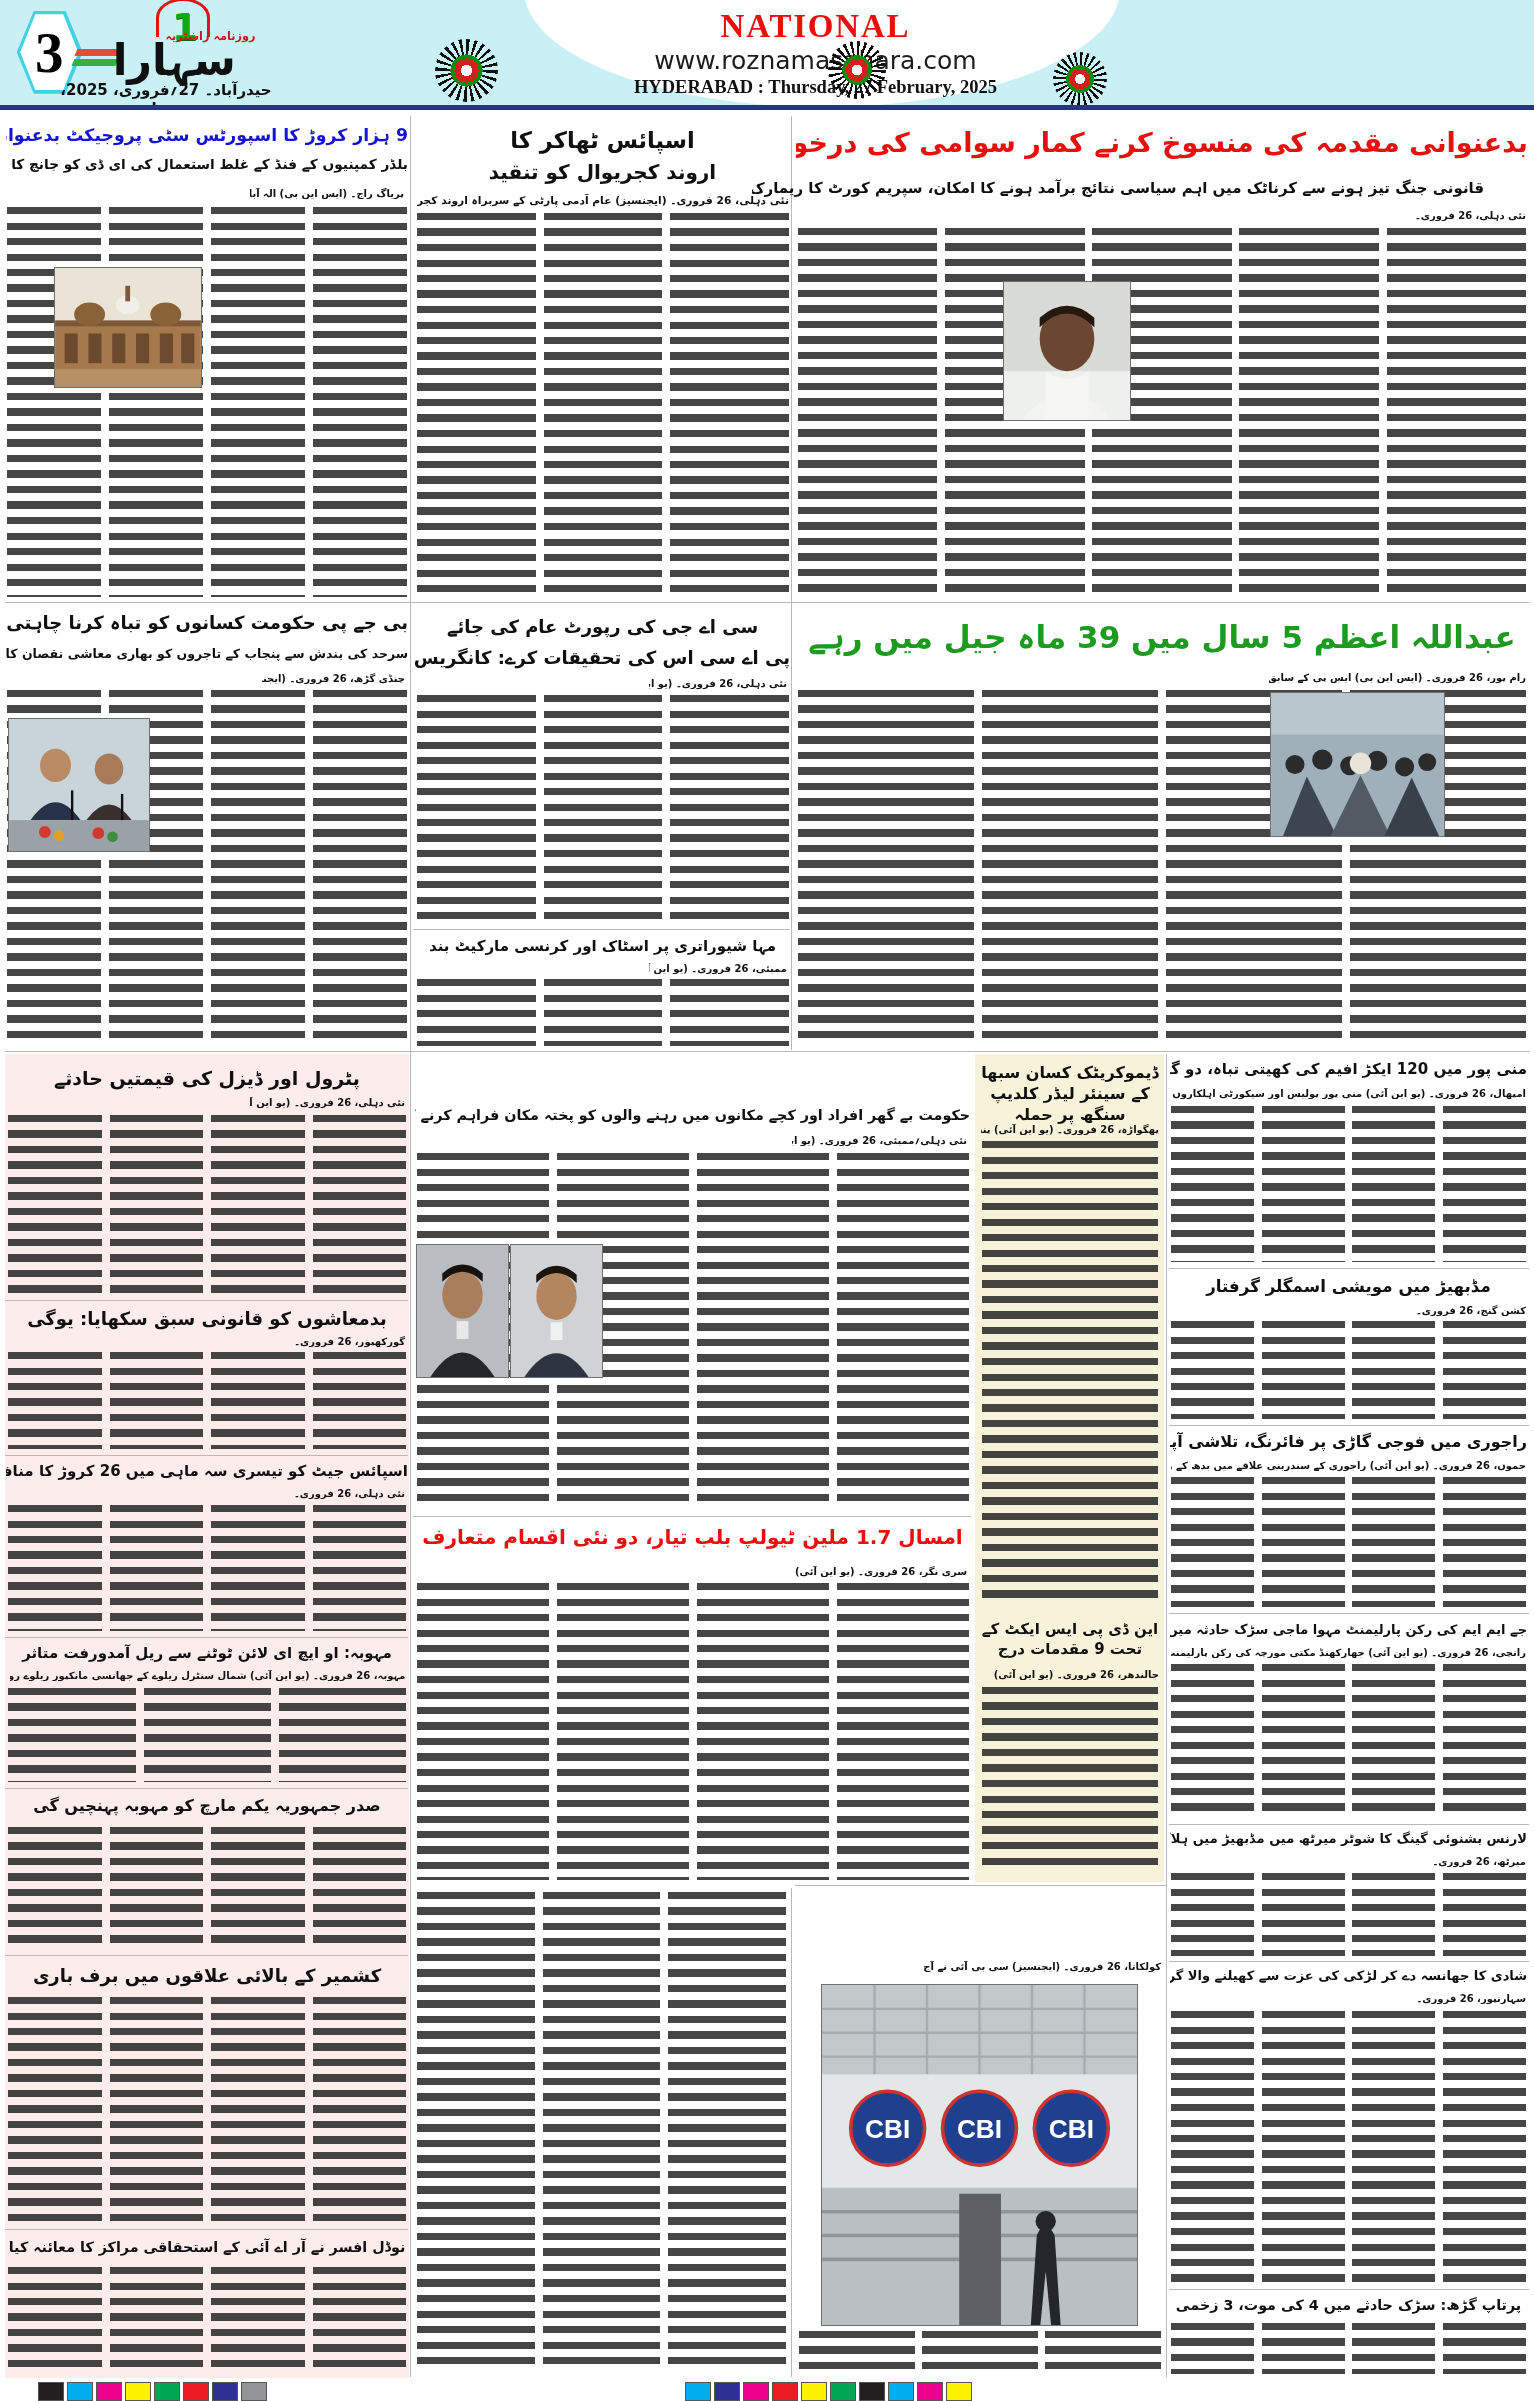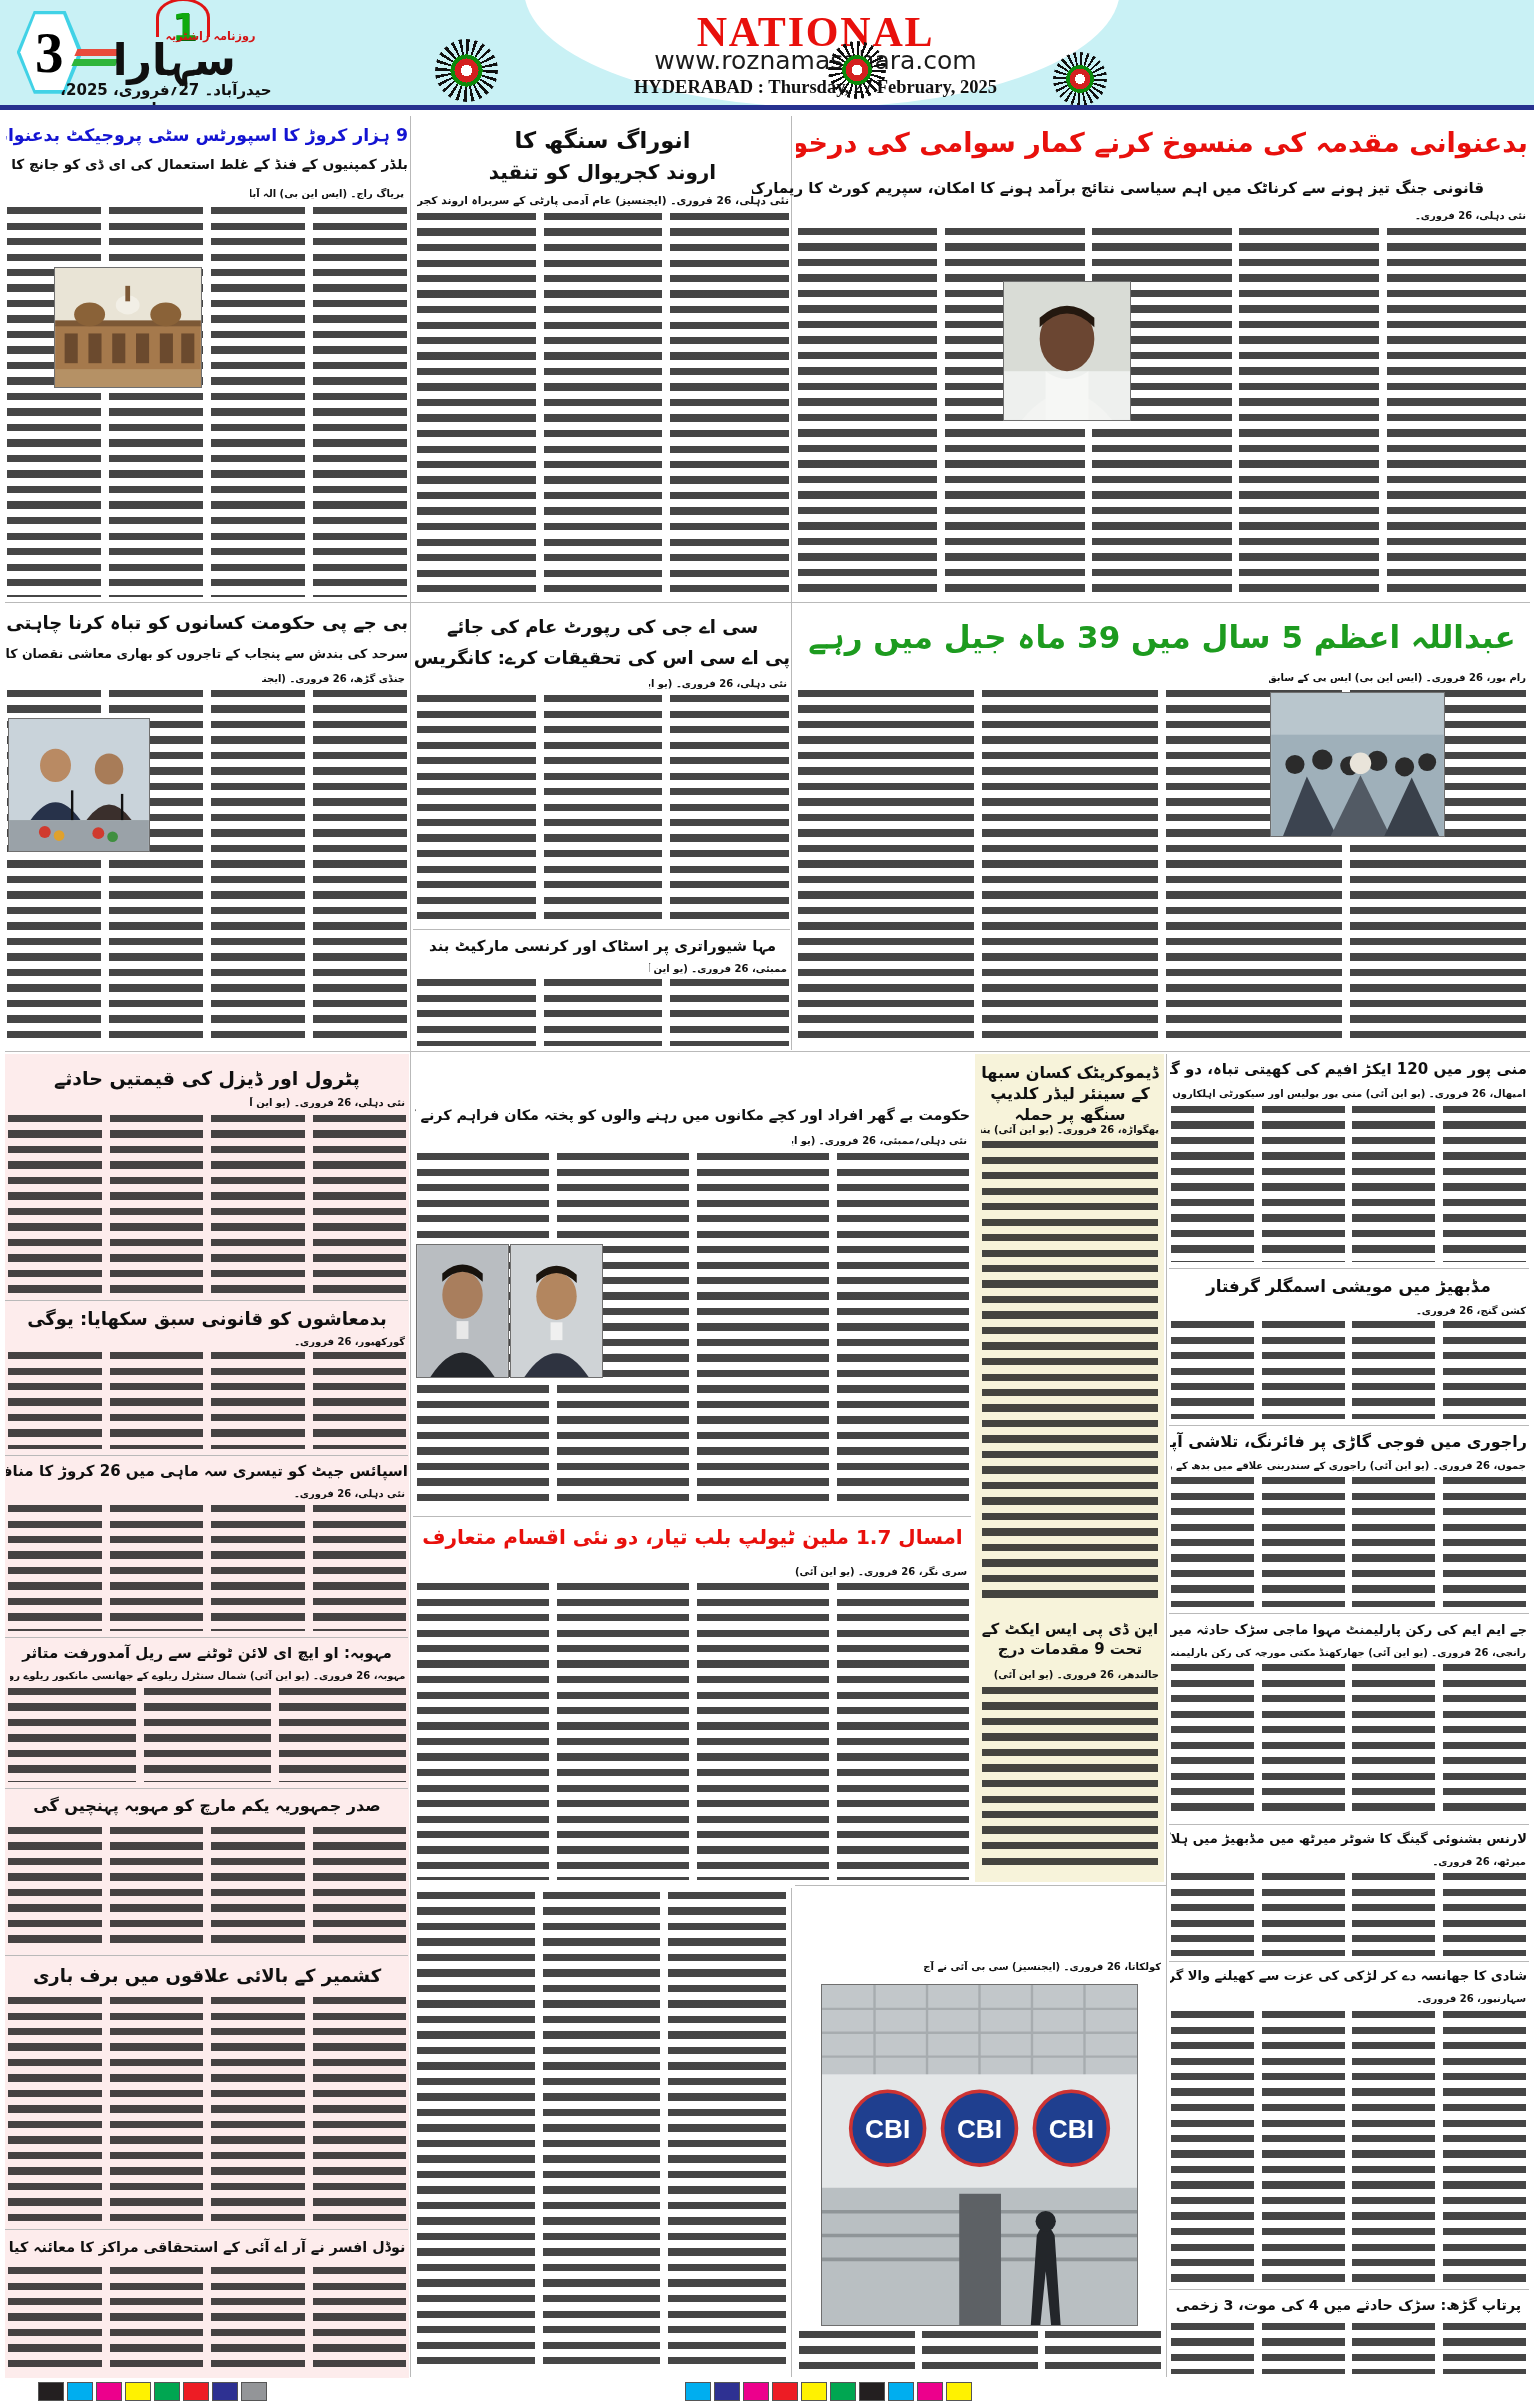--- a/index.html
+++ b/index.html
@@ -60,21 +60,21 @@
       </div>
       <div class="ab u" style="left:89px;top:26px;width:101px;font-size:11.3px;font-weight:bold;color:#d41414;text-align:center;">روزنامہ راشٹریہ</div>
       <div class="flagbar" style="left:4.8px;top:45px;background:#e84b3c;"></div>
       <div class="flagbar" style="left:2.4px;top:55px;background:#2fb53a;"></div>
       <div class="ab u" style="left:16.7px;top:31px;width:173px;font-size:43px;font-weight:bold;text-align:center;letter-spacing:-1.2px;">سہارا</div>
       <div class="ab u" style="left:-12px;top:77px;width:214px;font-size:15px;font-weight:bold;text-align:center;">حیدرآباد۔ 27؍فروری، 2025، جمعرات</div>
     </div>
 
     <div class="star" style="left:435px;top:39px;width:63px;height:63px;"></div>
 
-    <div class="ab" style="left:631px;top:8.3px;width:369px;text-align:center;font-family:'Liberation Serif',serif;font-weight:bold;font-size:42px;color:#e8100c;letter-spacing:1.8px;">NATIONAL</div>
+    <div class="ab" style="left:631px;top:8.3px;width:369px;text-align:center;font-family:'Liberation Serif',serif;font-weight:bold;font-size:33px;color:#e8100c;letter-spacing:1.8px;">NATIONAL</div>
     <div class="ab" style="left:631px;top:46px;width:369px;text-align:center;font-size:25px;color:#1c1c1c;">www.roznamasahara.com</div>
     <div class="ab" style="left:631px;top:77px;width:369px;text-align:center;font-family:'Liberation Serif',serif;font-weight:bold;font-size:18.5px;color:#111;">HYDERABAD : Thursday, 27 February, 2025</div>
 
     <div class="star" style="left:828px;top:41px;width:58px;height:58px;"></div>
     <div class="star" style="left:1053px;top:52px;width:54px;height:54px;"></div>
 
   </div>
   <div id="navy"></div>
 
   <div class="panel" style="left:4.8px;top:1054px;width:404px;height:1324px;background:#fdecec;"></div>
@@ -125,21 +125,21 @@
           <rect x="56" y="110" width="22" height="50"></rect>
         <rect x="96" y="110" width="22" height="50"></rect>
           <rect x="136" y="110" width="22" height="50"></rect>
         <rect x="176" y="110" width="22" height="50"></rect>
           <rect x="212" y="110" width="22" height="50"></rect>
       </g>
       <rect y="170" width="245" height="30" fill="#b59165"></rect>
     </svg>
   </div>
 
-  <div class="ab u hl" style="left:415px;top:126px;width:375px;font-size:22.6px;">انوراگ سنگھ کا</div>
+  <div class="ab u hl" style="left:415px;top:126px;width:375px;font-size:22.6px;">اسپائس ٹھاکر کا</div>
   <div class="ab u hl" style="left:415px;top:160px;width:375px;font-size:20px;">اروند کجریوال کو تنقید</div>
   <div class="ab u dl" style="left:417px;top:194px;width:372px;font-size:10.7px;">نئی دہلی، 26 فروری۔ (ایجنسیز) عام آدمی پارٹی کے سربراہ اروند کجریوال کے</div>
   <div class="ab cols" style="left:417px;top:213px;width:372px;height:384px;">
     <div class="tx"></div>
       <div class="tx"></div>
       <div class="tx"></div>
   </div>
 
   <div class="ab u hl" style="left:796px;top:126px;width:732px;font-size:27px;color:#e8100c;">بدعنوانی مقدمہ کی منسوخ کرنے کمار سوامی کی درخواست خارج</div>
   <div class="ab u hl" style="left:752px;top:179px;width:732px;font-size:15px;">قانونی جنگ تیز ہونے سے کرناٹک میں اہم سیاسی نتائج برآمد ہونے کا امکان، سپریم کورٹ کا ریمارک</div>

